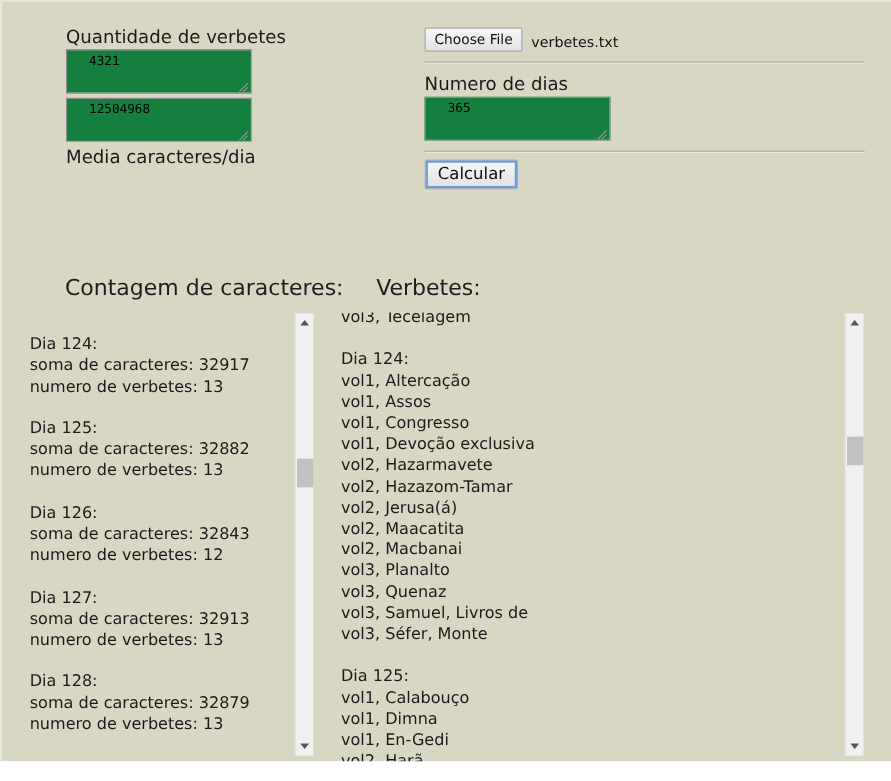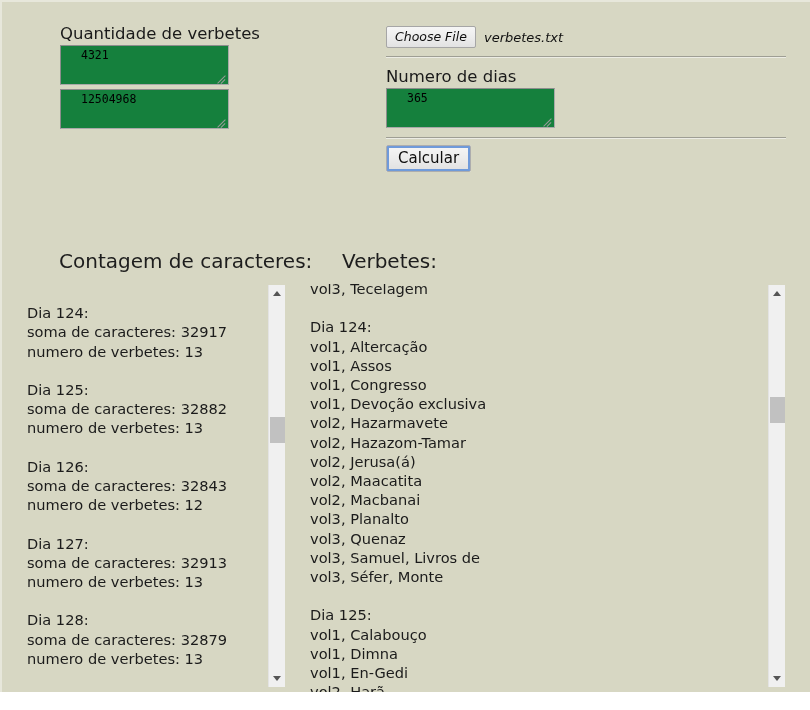--- a/index.html
+++ b/index.html
@@ -89,23 +89,22 @@
   }
 
   .form-right {
     position: absolute;
     left: 384px;
     top: 25px;
     width: 400px;
   }
   .filerow {
     display: flex;
-    align-items: center;
+    align-items: flex-end;
     height: 20px;
-    font-style: italic;
   }
   .choose-btn {
     font-family: "DejaVu Sans", sans-serif;
     font-size: 12.5px;
     line-height: 15px;
     color: #0e0e0e;
     background: linear-gradient(to bottom, #f6f6f6 0%, #ededed 50%, #e2e2e2 100%);
     border: 1px solid #a6a6a6;
     border-radius: 2px;
     padding: 2px 8px 3px 8px;
@@ -221,20 +220,21 @@
     <div class="ta">
       <span>4321</span>
       <span class="grip"></span>
     </div>
 
     <div class="ta">
       <span>12504968</span>
       <span class="grip"></span>
     </div>
 
+    <div class="field-label">Media caracteres/dia</div>
 
   </div>
 
   <div class="form-right">
 
     <div class="filerow">
       <span class="choose-btn">Choose File</span>
       <span class="filename">verbetes.txt</span>
     </div>
 

